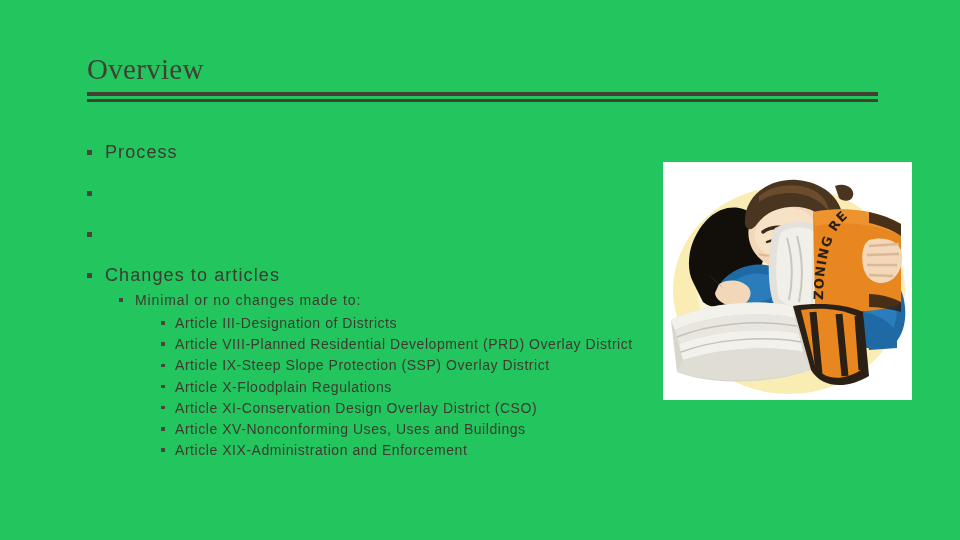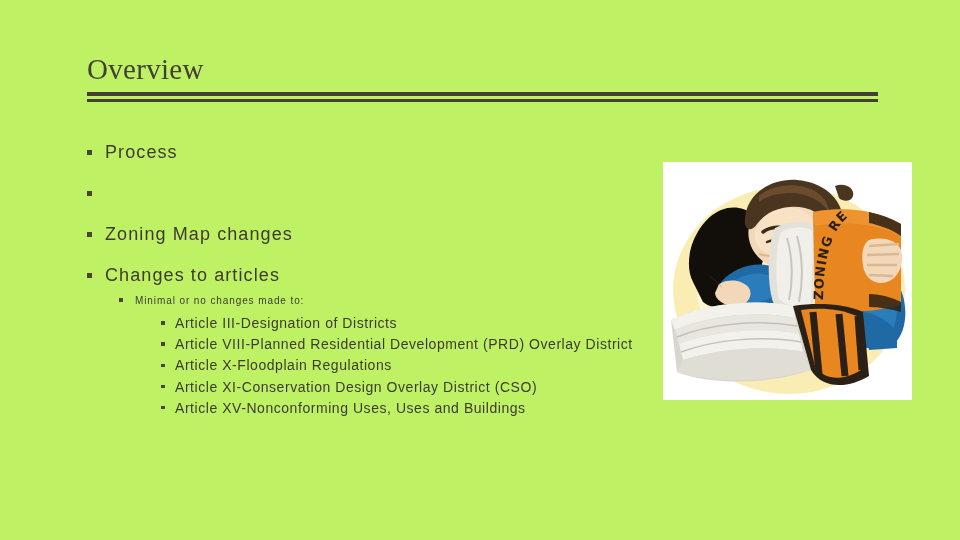--- a/index.html
+++ b/index.html
@@ -12,21 +12,21 @@
     background: #fefff0;
     font-family: "Liberation Sans", sans-serif;
     overflow: hidden;
     position: relative;
   }
 
   .slide {
     position: relative;
     width: 960px;
     height: 540px;
-    background: #bef264;
+    background: #22c55e;
   }
 
   
   .title-block {
     position: absolute;
     left: 87px;
     top: 52px;
     width: 791px;
   }
   .slide-title {
@@ -85,21 +85,21 @@
     margin-bottom: 2px;
   }
   .lvl2 .marker {
     width: 16px;
     flex: 0 0 16px;
     color: #4a4438;
     font-size: 9px;
     line-height: 21px;
   }
   .lvl2 .txt {
-    font-size: 10px;
+    font-size: 14px;
     line-height: 21px;
     color: #3f3a30;
     letter-spacing: 0.9px;
     white-space: nowrap;
   }
 
   .lvl3-list {
     margin-left: 74px;
     margin-top: 2px;
   }
@@ -163,21 +163,20 @@
       <span class="marker"><span class="sq"></span></span>
       <span class="txt">Process</span>
     </div>
 
     <div class="lvl1">
       <span class="marker"><span class="sq"></span></span>
     </div>
 
     <div class="lvl1">
       <span class="marker"><span class="sq"></span></span>
-      <span class="txt">Zoning Map changes</span>
     </div>
 
     <div class="lvl1" style="margin-bottom:0;">
       <span class="marker"><span class="sq"></span></span>
       <span class="txt">Changes to articles</span>
     </div>
 
     <div class="lvl2">
       <span class="marker"><span class="sq s2"></span></span>
       <span class="txt">Minimal or no changes made to:</span>
@@ -187,29 +186,37 @@
       <div class="lvl3">
         <span class="marker"><span class="sq s3"></span></span>
         <span class="txt">Article III-Designation of Districts</span>
       </div>
       <div class="lvl3">
         <span class="marker"><span class="sq s3"></span></span>
         <span class="txt">Article VIII-Planned Residential Development (PRD) Overlay District</span>
       </div>
       <div class="lvl3">
         <span class="marker"><span class="sq s3"></span></span>
+        <span class="txt">Article IX-Steep Slope Protection (SSP) Overlay District</span>
+      </div>
+      <div class="lvl3">
+        <span class="marker"><span class="sq s3"></span></span>
         <span class="txt">Article X-Floodplain Regulations</span>
       </div>
       <div class="lvl3">
         <span class="marker"><span class="sq s3"></span></span>
         <span class="txt">Article XI-Conservation Design Overlay District (CSO)</span>
       </div>
       <div class="lvl3">
         <span class="marker"><span class="sq s3"></span></span>
         <span class="txt">Article XV-Nonconforming Uses, Uses and Buildings</span>
+      </div>
+      <div class="lvl3">
+        <span class="marker"><span class="sq s3"></span></span>
+        <span class="txt">Article XIX-Administration and Enforcement</span>
       </div>
     </div>
 
   </div>
 
   <div class="picture">
     <svg width="249" height="238" viewBox="0 0 249 238" xmlns="http://www.w3.org/2000/svg">
       <rect x="0" y="0" width="249" height="238" fill="#ffffff"></rect>
 
       <ellipse cx="126" cy="128" rx="116" ry="104" fill="#faecb0" opacity="0.95"></ellipse>

